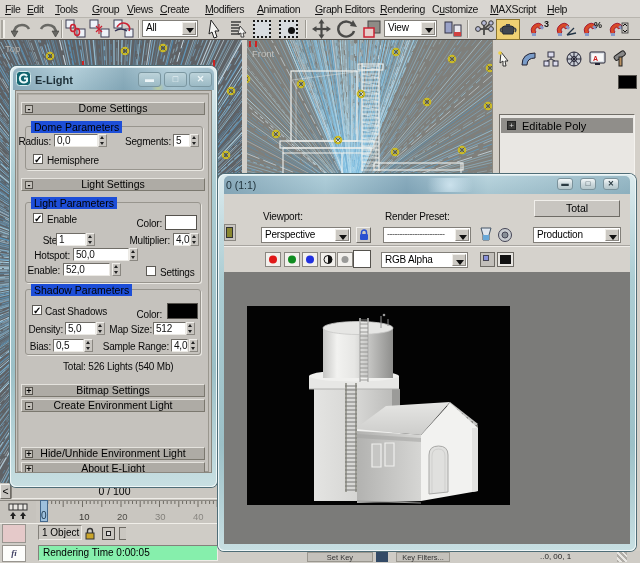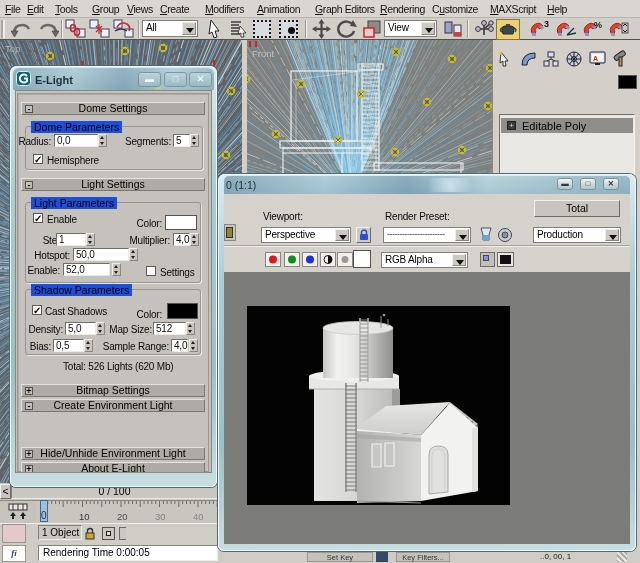--- a/index.html
+++ b/index.html
@@ -1616,21 +1616,21 @@
 <div class="a" style="left:2px;top:524px;width:24px;height:19px;background:#e5c9c9;border:1px solid #98958f"></div>
 <div class="a" style="left:2px;top:545px;width:24px;height:17px;background:#fdfdfb;border:1px solid #98958f;font-size:9px;font-style:italic;text-align:center;color:#446;line-height:15px;font-family:'Liberation Serif',serif;font-weight:bold">fi</div>
 <div class="a" style="left:38px;top:525px;width:44px;height:15px;background:#cac7c1;border:1px solid #84817b;border-bottom-color:#eeece7;border-right-color:#eeece7;font-size:10px;color:#000;line-height:13px;padding-left:3px">1 Object</div>
 <svg class="a" style="left:84px;top:527px" width="12" height="13" viewBox="0 0 12 13">
 <rect x="2" y="6" width="8" height="6" fill="#caa52a" stroke="#333"></rect>
 <path d="M3.5,6 V4 a2.5,2.5 0 0 1 5,0 V6" fill="none" stroke="#333" stroke-width="1.4"></path>
   </svg>
 <div class="a" style="left:102px;top:527px;width:13px;height:13px;background:#cac7c1;border:1px solid #55524d"></div>
 <div class="a" style="left:119px;top:527px;width:7px;height:13px;background:#cac7c1;border:1px solid #6e6b65;border-right:none"></div>
 <div class="a" style="left:106px;top:531px;width:5px;height:5px;border:1px solid #222;background:#ddd"></div>
-<div class="a" style="left:38px;top:545px;width:180px;height:16px;background:#ffffff;border:1px solid #84817b;border-bottom-color:#eeece7;border-right-color:#eeece7;font-size:10px;color:#000;line-height:14px;padding-left:4px">Rendering Time  0:00:05</div>
+<div class="a" style="left:38px;top:545px;width:180px;height:16px;background:#86efac;border:1px solid #84817b;border-bottom-color:#eeece7;border-right-color:#eeece7;font-size:10px;color:#000;line-height:14px;padding-left:4px">Rendering Time  0:00:05</div>
 <div class="a" style="left:218px;top:551px;width:422px;height:12px;background:#cfccc6"></div>
 <div class="a" style="left:307px;top:552px;width:66px;height:10px;background:#c4c1bb;border:1px solid #9a978f;font-size:7.5px;color:#333;line-height:9px;text-align:center">Set Key</div>
 <div class="a" style="left:376px;top:552px;width:12px;height:10px;background:#334a66"></div>
 <div class="a" style="left:396px;top:552px;width:54px;height:10px;background:#c4c1bb;border:1px solid #9a978f;font-size:7.5px;color:#333;line-height:9px;text-align:center">Key Filters...</div>
 <div class="a" style="left:540px;top:552px;font-size:8px;color:#222">..0, 00, 1</div>
 <div class="a" style="left:617px;top:552px;width:10px;height:10px;background:repeating-linear-gradient(45deg,#b0ada7 0 2px,#e8e6e2 2px 4px)"></div>
 <div class="winborder" style="left:218px;top:174px;width:418px;height:377px"></div>
 <div class="a" style="left:224px;top:176px;width:406px;height:18px;border-radius:5px 5px 0 0;background:linear-gradient(90deg,rgba(120,155,175,0.7),rgba(165,200,215,0.55) 25%,rgba(105,145,170,0.6) 45%,rgba(180,210,222,0.5) 65%,rgba(130,168,185,0.6)),linear-gradient(180deg,#bdd5dc,#9cbac4)"></div>
 <div class="a" style="left:560px;top:180px;width:14px;height:10px;background:radial-gradient(circle,rgba(200,210,120,0.75),rgba(200,210,120,0) 70%)"></div>
 <div class="a" style="left:420px;top:178px;width:60px;height:14px;background:radial-gradient(circle,rgba(215,235,245,0.8),rgba(215,235,245,0) 75%)"></div>
@@ -1899,17 +1899,17 @@
     <div class="sp" style="left:68px;top:248px;height:13px">
       <i class="u"></i>
       <i class="d"></i>
     </div>
     <div class="lbl" style="right:42px;top:250px">Sample Range:</div>
     <div class="fld" style="left:155px;top:248px;width:17px;height:13px">4,0</div>
     <div class="sp" style="left:173px;top:248px;height:13px">
       <i class="u"></i>
       <i class="d"></i>
     </div>
-    <div class="lbl" style="left:47px;top:270px">Total: 526 Lights (620 Mb)</div>
+    <div class="lbl" style="left:47px;top:270px">Total: 526 Lights (540 Mb)</div>
     <div class="roll" style="left:5px;top:293px;width:184px"><span class="pm">+</span>Bitmap Settings</div>
     <div class="roll" style="left:5px;top:308px;width:184px"><span class="pm">-</span>Create Environment Light</div>
     <div class="roll" style="left:5px;top:356px;width:184px"><span class="pm">+</span>Hide/Unhide Environment Light</div>
     <div class="roll" style="left:5px;top:371px;width:184px"><span class="pm">+</span>About E-Light</div>
   </div>
 </body></html>

